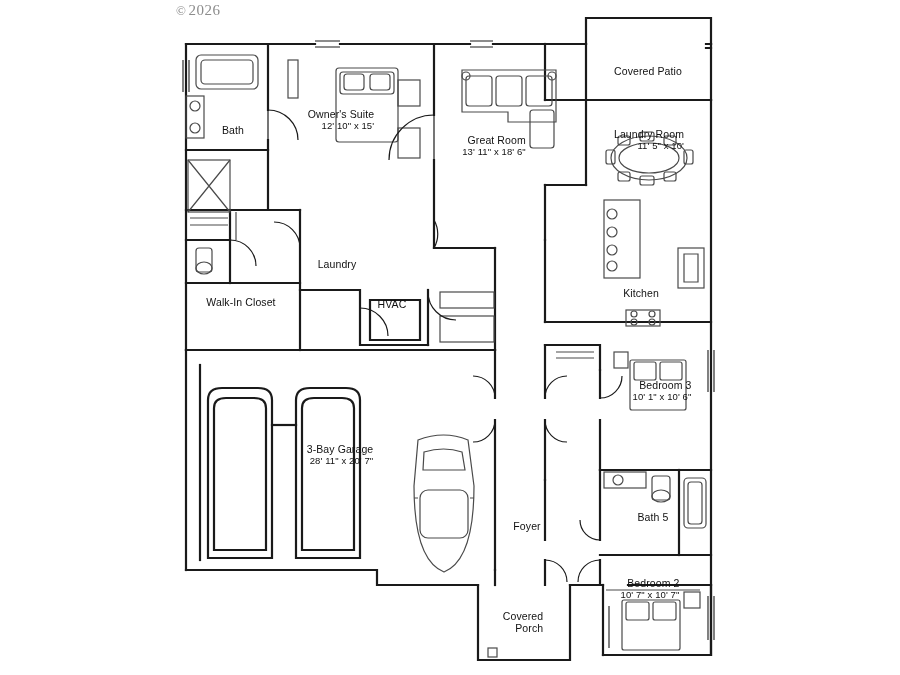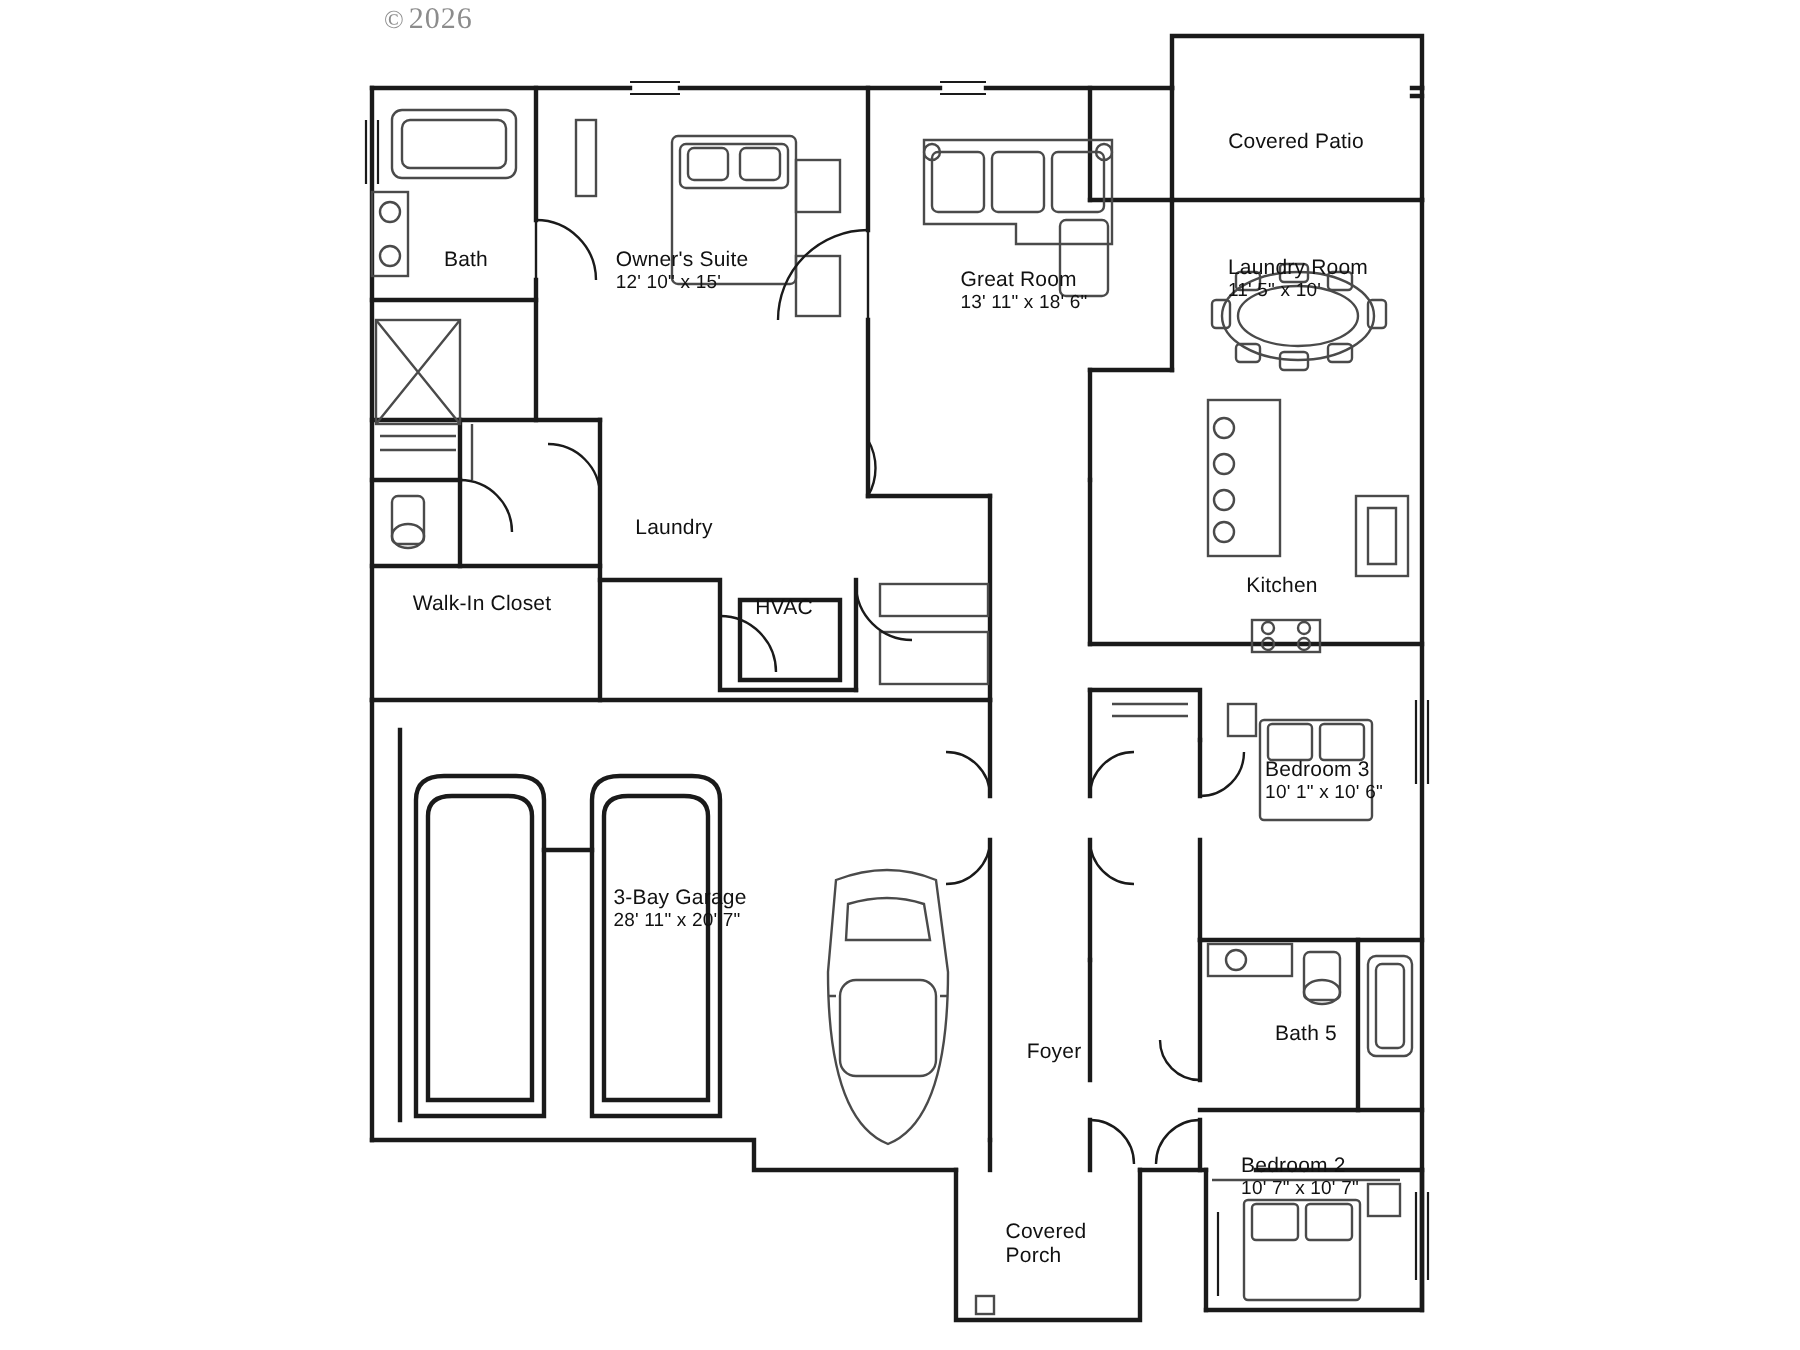--- a/index.html
+++ b/index.html
@@ -8,27 +8,26 @@
     background:#ffffff;
     font-family:"Liberation Sans", sans-serif;
     color:#1a1a1a;
     overflow:hidden;
   }
   #plan{position:relative;width:900px;height:675px;}
   .copyright{
     position:absolute;left:176px;top:2px;
     font-size:15px;color:#8c8c8c;letter-spacing:0.5px;
     font-family:"Liberation Serif", serif;
-    margin-left:16px;
   }
   .copyright .c-mark{font-size:13px;margin-right:2px;}
   svg#walls{position:absolute;left:0;top:0;width:900px;height:675px;}
   .lbl{
     position:absolute;
-    text-align:left;
+    text-align:right;
     font-size:10.5px;
     line-height:12.5px;
     color:#111;
     white-space:nowrap;
     transform:translate(-50%,-50%);
     letter-spacing:.1px;
   }
   .lbl .dim{display:block;font-size:9.5px;}
   .lbl.two{line-height:12px;}
 </style>
@@ -222,28 +221,28 @@
       <path d="M183 60 L183 92 M189 60 L189 92"></path>
       <path d="M708 350 L708 392 M714 350 L714 392"></path>
       <path d="M708 596 L708 640 M714 596 L714 640"></path>
       <path d="M603 606 L603 648 M609 606 L609 648"></path>
     </g>
   </svg>
 
   <div class="lbl" style="left:648px;top:71px">
     <span>Covered Patio</span>
   </div>
-  <div class="lbl two" style="left:341px;top:136px">
+  <div class="lbl two" style="left:341px;top:120px">
     <span>Owner's Suite</span>
     <span class="dim">12' 10" x 15'</span>
   </div>
   <div class="lbl" style="left:233px;top:130px">
     <span>Bath</span>
   </div>
-  <div class="lbl two" style="left:512px;top:146px">
+  <div class="lbl two" style="left:494px;top:146px">
     <span>Great Room</span>
     <span class="dim">13' 11" x 18' 6"</span>
   </div>
   <div class="lbl two" style="left:649px;top:140px">
     <span>Laundry Room</span>
     <span class="dim">11' 5" x 10'</span>
   </div>
   <div class="lbl" style="left:337px;top:264px">
     <span>Laundry</span>
   </div>

